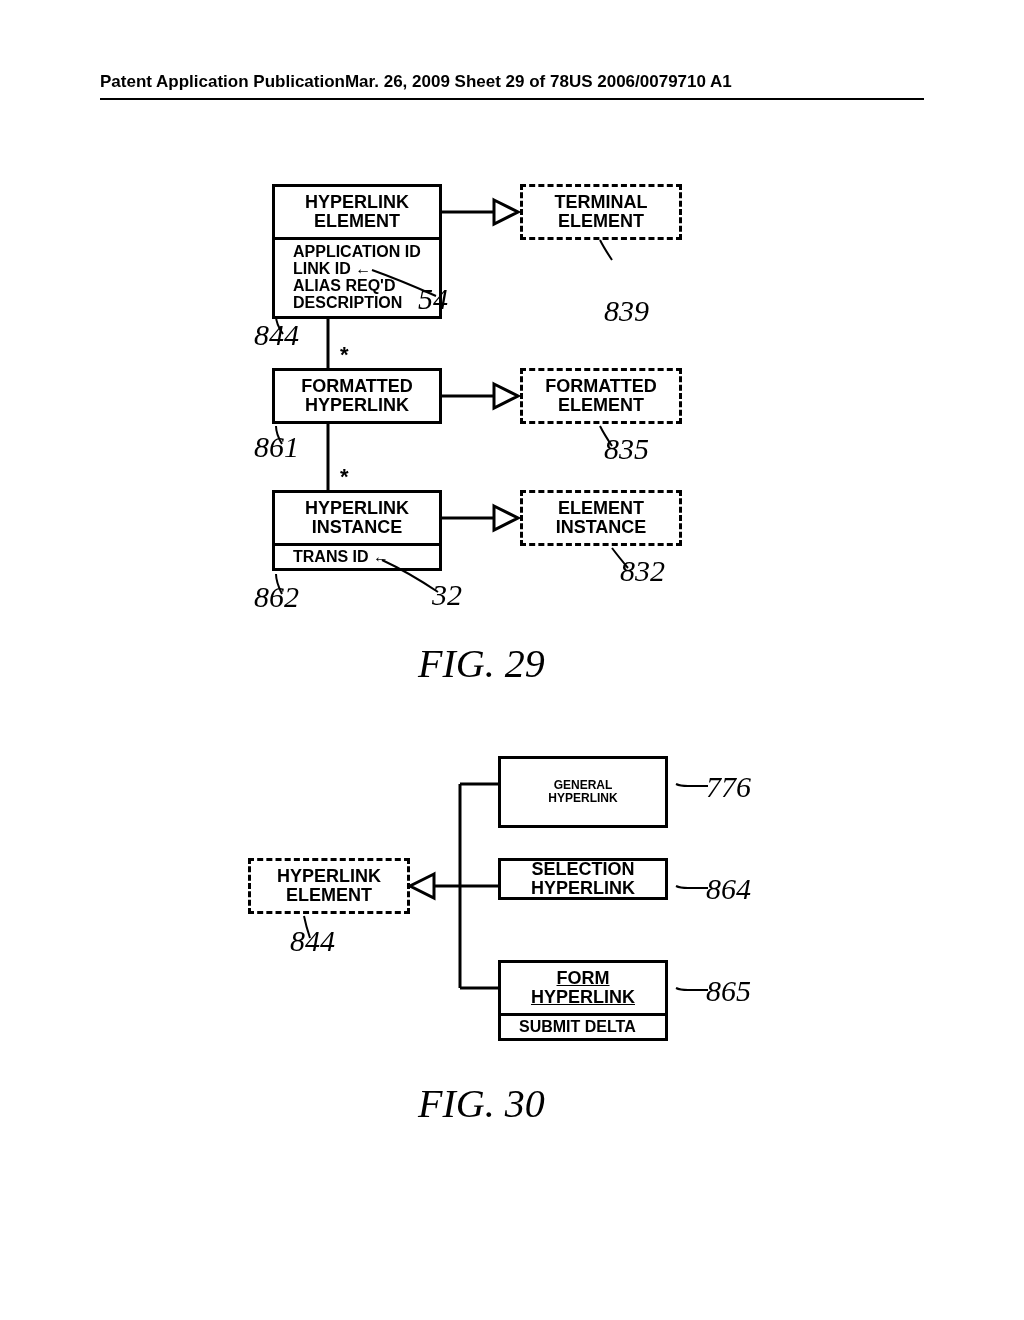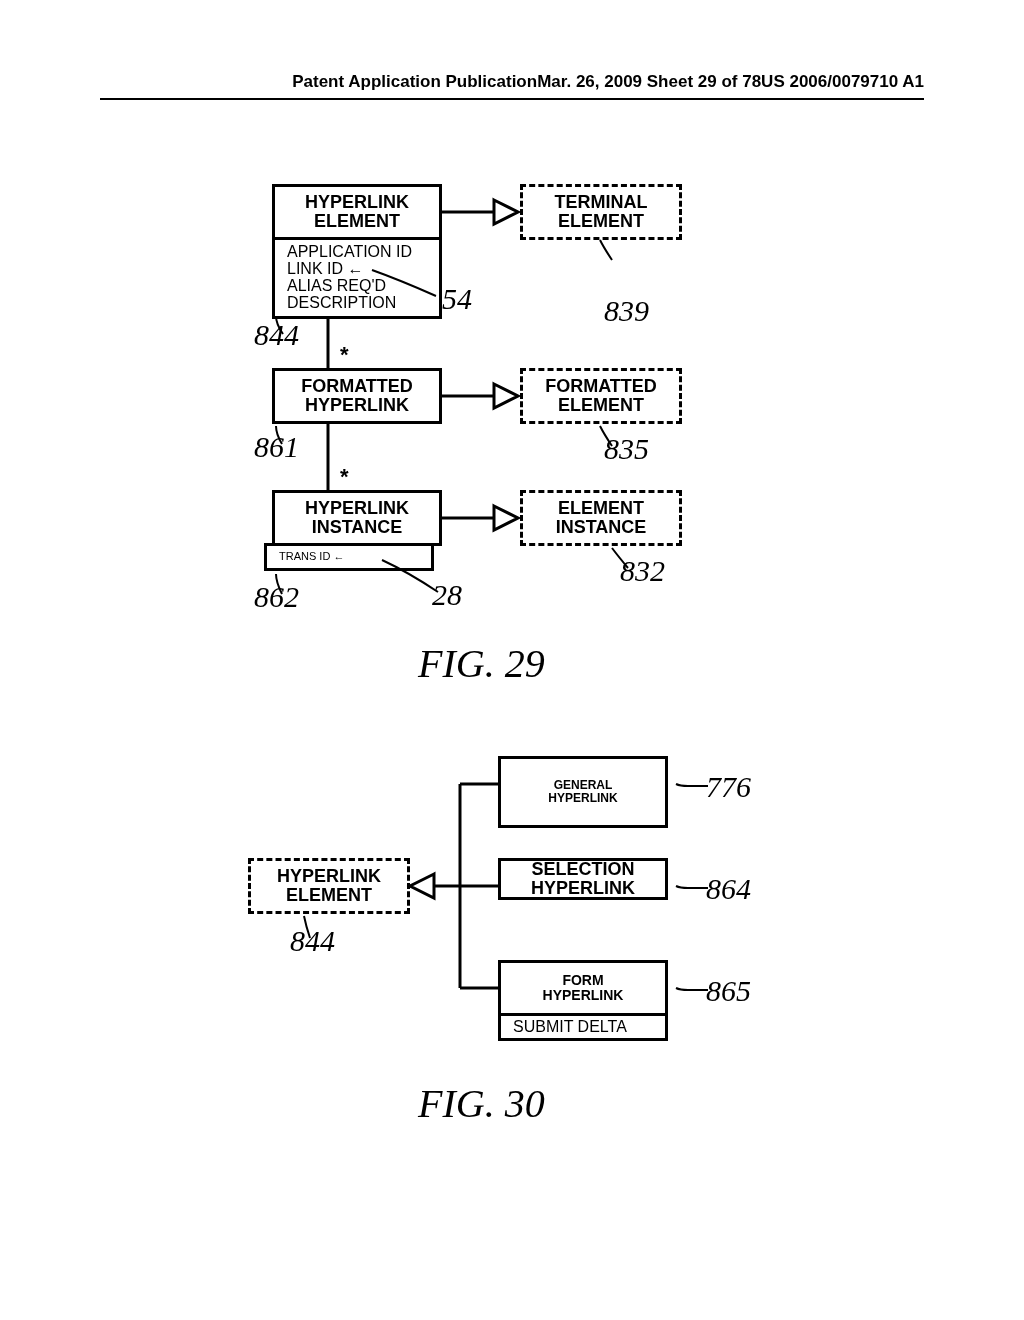--- a/index.html
+++ b/index.html
@@ -7,24 +7,24 @@
     width: 1024px;
     height: 1320px;
     background: #fff;
     font-family: Arial, Helvetica, sans-serif;
     position: relative;
   }
   .header {
     position: absolute;
     top: 72px;
     left: 0;
-    right: 0;
+    right: 14px;
     padding: 0 100px;
     display: flex;
-    justify-content: flex-end;
+    justify-content: flex-start;
     font-size: 17px;
     font-weight: bold;
   }
   .header-rule {
     position: absolute;
     top: 98px;
     left: 100px;
     right: 100px;
     height: 2px;
     background: #000;
@@ -54,22 +54,22 @@
     line-height: 1.05;
     font-weight: bold;
     display: flex;
     flex-direction: column;
     justify-content: center;
   }
   .attr {
     position: absolute;
     border: 3px solid #000;
     text-align: left;
-    padding: 2px 12px;
-    font-weight: normal;
+    padding: 2px 18px;
+    font-weight: bold;
     line-height: 1.05;
     display: flex;
     flex-direction: column;
     justify-content: center;
   }
   .ref {
     position: absolute;
     font-family: 'Brush Script MT', 'Comic Sans MS', cursive;
     font-style: italic;
     font-size: 30px;
@@ -102,45 +102,45 @@
   <div class="box" style="left:272px; top:64px; width:170px; height:56px; font-size:18px;">HYPERLINK<br>ELEMENT</div>
   <div class="attr" style="left:272px; top:117px; width:170px; height:82px; font-size:16px;">APPLICATION ID<br>LINK ID ←<br>ALIAS REQ'D<br>DESCRIPTION</div>
 
   <div class="dbox" style="left:520px; top:64px; width:162px; height:56px; font-size:18px;">TERMINAL<br>ELEMENT</div>
 
   <div class="box" style="left:272px; top:248px; width:170px; height:56px; font-size:18px;">FORMATTED<br>HYPERLINK</div>
 
   <div class="dbox" style="left:520px; top:248px; width:162px; height:56px; font-size:18px;">FORMATTED<br>ELEMENT</div>
 
   <div class="box" style="left:272px; top:370px; width:170px; height:56px; font-size:18px;">HYPERLINK<br>INSTANCE</div>
-  <div class="attr" style="left:264px; top:423px; width:170px; height:28px; font-size:11px;">TRANS ID ←</div>
+  <div class="attr" style="left:272px; top:423px; width:170px; height:28px; font-size:16px;">TRANS ID ←</div>
 
   <div class="dbox" style="left:520px; top:370px; width:162px; height:56px; font-size:18px;">ELEMENT<br>INSTANCE</div>
 
   <div class="ref" style="left:254px; top:198px;">844</div>
   <div class="ref" style="left:604px; top:130px;margin-top:44px;">839</div>
   <div class="ref" style="left:254px; top:310px;">861</div>
   <div class="ref" style="left:604px; top:312px;">835</div>
   <div class="ref" style="left:254px; top:460px;">862</div>
   <div class="ref" style="left:620px; top:434px;">832</div>
-  <div class="ref" style="left:442px; top:162px;">54</div>
-  <div class="ref" style="left:432px; top:458px;">28</div>
+  <div class="ref" style="left:418px; top:162px;">54</div>
+  <div class="ref" style="left:432px; top:458px;">32</div>
 
   <div class="star" style="left:340px; top:222px;">*</div>
   <div class="star" style="left:340px; top:344px;">*</div>
 
   <div class="figlabel" style="left:418px; top:520px;">FIG. 29</div>
 
   <div class="dbox" style="left:248px; top:738px; width:162px; height:56px; font-size:18px;">HYPERLINK<br>ELEMENT</div>
 
   <div class="box" style="left:498px; top:636px; width:170px; height:72px; font-size:12px;">GENERAL<br>HYPERLINK</div>
 
   <div class="box" style="left:498px; top:738px; width:170px; height:42px; font-size:18px;">SELECTION<br>HYPERLINK</div>
 
-  <div class="box" style="left:498px; top:840px; width:170px; height:56px; font-size:14px;">FORM<br>HYPERLINK</div>
+  <div class="box" style="left:498px; top:840px; width:170px; height:56px; font-size:18px;text-decoration:underline;">FORM<br>HYPERLINK</div>
   <div class="attr" style="left:498px; top:893px; width:170px; height:28px; font-size:16px;">SUBMIT DELTA</div>
 
   <div class="ref" style="left:290px; top:804px;">844</div>
   <div class="ref" style="left:706px; top:650px;">776</div>
   <div class="ref" style="left:706px; top:752px;">864</div>
   <div class="ref" style="left:706px; top:854px;">865</div>
 
   <div class="figlabel" style="left:418px; top:960px;">FIG. 30</div>
 
   <svg width="1024" height="1180">

